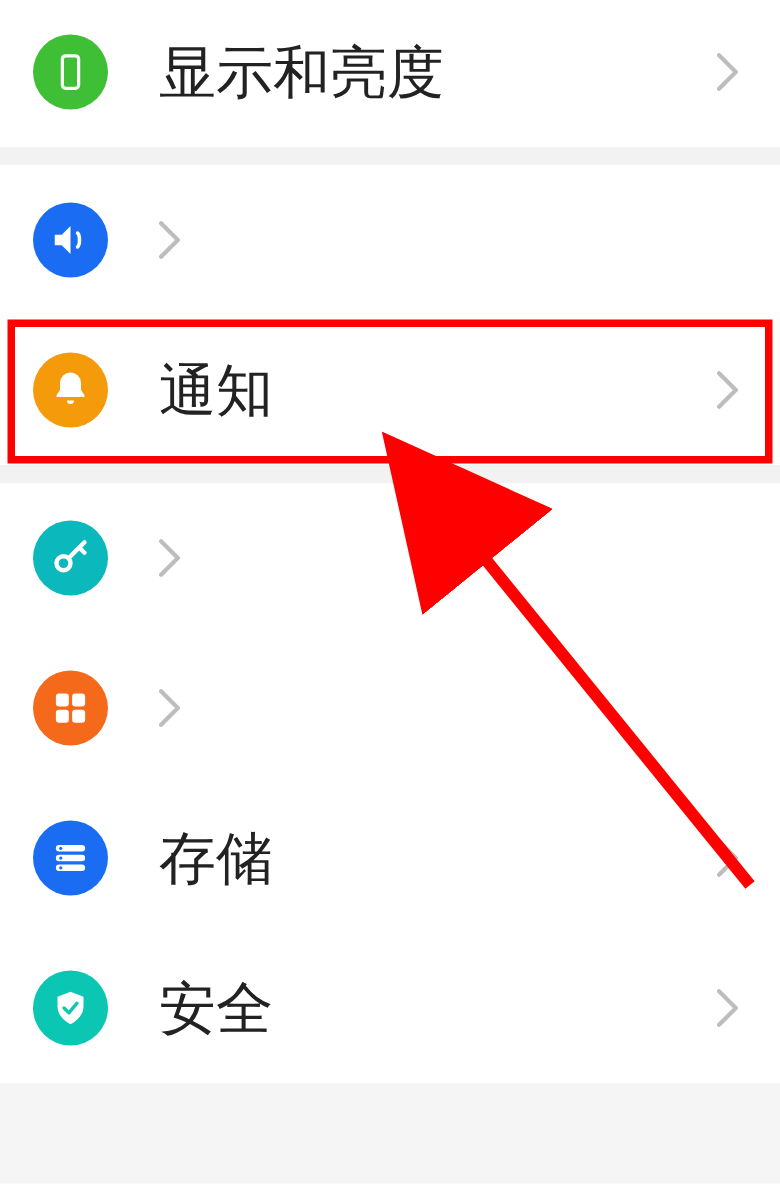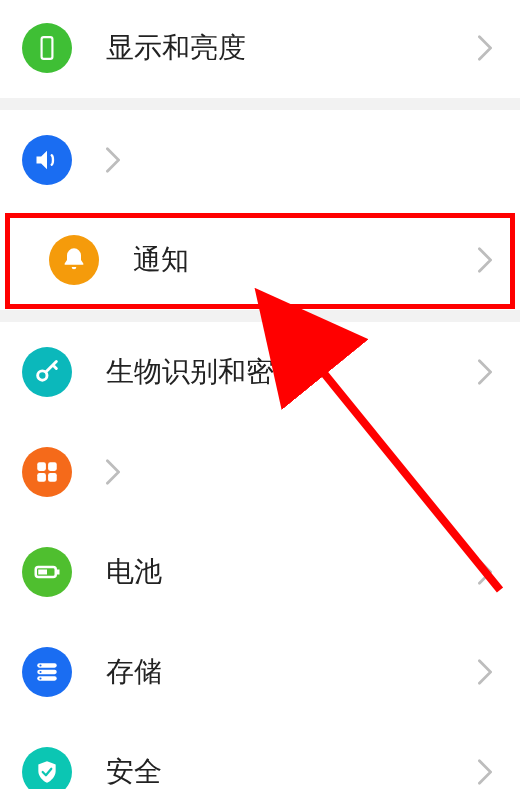--- a/index.html
+++ b/index.html
@@ -29,21 +29,21 @@
       height: 50px;
       border-radius: 50%;
       flex: 0 0 50px;
       display: flex;
       align-items: center;
       justify-content: center;
       margin-right: 34px;
     }
     .label {
       flex: 1 1 auto;
-      font-size: 28px;
+      font-size: 38px;
       color: #222;
       font-weight: 400;
     }
     .chevron {
       flex: 0 0 auto;
       color: #bdbdbd;
     }
     .chevron svg { display: block; }
     .highlight-box {
       position: absolute;
@@ -101,21 +101,21 @@
           <path d="M16 8c1.5 1 1.5 7 0 8" stroke="#fff" stroke-width="2" fill="none" stroke-linecap="round"></path>
         </svg>
       </div>
       <div class="chevron">
         <svg width="14" height="26" viewBox="0 0 10 18">
             <path d="M1 1 L9 9 L1 17" stroke="#bdbdbd" stroke-width="2" fill="none" stroke-linecap="round"></path>
           </svg>
       </div>
     </div>
 
-    <div class="row" style="position:relative;margin-left:27px;">
+    <div class="row" style="position:relative;">
       <div class="icon-circle c-orange">
         <svg width="28" height="28" viewBox="0 0 24 24" fill="#fff">
           <path d="M12 2a6 6 0 00-6 6v4l-2 3v1h16v-1l-2-3V8a6 6 0 00-6-6z"></path>
           <path d="M10 18a2 2 0 004 0"></path>
         </svg>
       </div>
       <div class="label">通知</div>
       <div class="chevron">
         <svg width="14" height="26" viewBox="0 0 10 18">
             <path d="M1 1 L9 9 L1 17" stroke="#bdbdbd" stroke-width="2" fill="none" stroke-linecap="round"></path>
@@ -129,21 +129,20 @@
 
   <div class="group">
 
     <div class="row">
       <div class="icon-circle c-teal">
         <svg width="28" height="28" viewBox="0 0 24 24" fill="#fff">
           <circle cx="8" cy="15" r="4" fill="none" stroke="#fff" stroke-width="2.5"></circle>
           <path d="M11 12 L20 3 M17 6 L20 9" stroke="#fff" stroke-width="2.5" stroke-linecap="round"></path>
         </svg>
       </div>
-      <div class="label">生物识别和密码</div>
       <div class="chevron">
         <svg width="14" height="26" viewBox="0 0 10 18">
             <path d="M1 1 L9 9 L1 17" stroke="#bdbdbd" stroke-width="2" fill="none" stroke-linecap="round"></path>
           </svg>
       </div>
     </div>
 
     <div class="row">
       <div class="icon-circle c-orange2">
         <svg width="26" height="26" viewBox="0 0 24 24" fill="#fff">
@@ -153,35 +152,20 @@
           <rect x="13" y="13" width="8" height="8" rx="2"></rect>
         </svg>
       </div>
       <div class="chevron">
         <svg width="14" height="26" viewBox="0 0 10 18">
             <path d="M1 1 L9 9 L1 17" stroke="#bdbdbd" stroke-width="2" fill="none" stroke-linecap="round"></path>
           </svg>
       </div>
     </div>
 
-    <div class="row">
-      <div class="icon-circle c-green2">
-        <svg width="30" height="30" viewBox="0 0 24 24" fill="#fff">
-          <rect x="3" y="8" width="16" height="8" rx="2" fill="none" stroke="#fff" stroke-width="2"></rect>
-          <rect x="20" y="10" width="2" height="4"></rect>
-          <rect x="5" y="10" width="7" height="4"></rect>
-        </svg>
-      </div>
-      <div class="label">电池</div>
-      <div class="chevron">
-        <svg width="14" height="26" viewBox="0 0 10 18">
-            <path d="M1 1 L9 9 L1 17" stroke="#bdbdbd" stroke-width="2" fill="none" stroke-linecap="round"></path>
-          </svg>
-      </div>
-    </div>
 
     <div class="row">
       <div class="icon-circle c-blue2">
         <svg width="26" height="26" viewBox="0 0 24 24" fill="#fff">
           <rect x="3" y="4" width="18" height="4" rx="2"></rect>
           <rect x="3" y="10" width="18" height="4" rx="2"></rect>
           <rect x="3" y="16" width="18" height="4" rx="2"></rect>
           <circle cx="6" cy="6" r="1" fill="#1a6df2"></circle>
           <circle cx="6" cy="12" r="1" fill="#1a6df2"></circle>
           <circle cx="6" cy="18" r="1" fill="#1a6df2"></circle>

